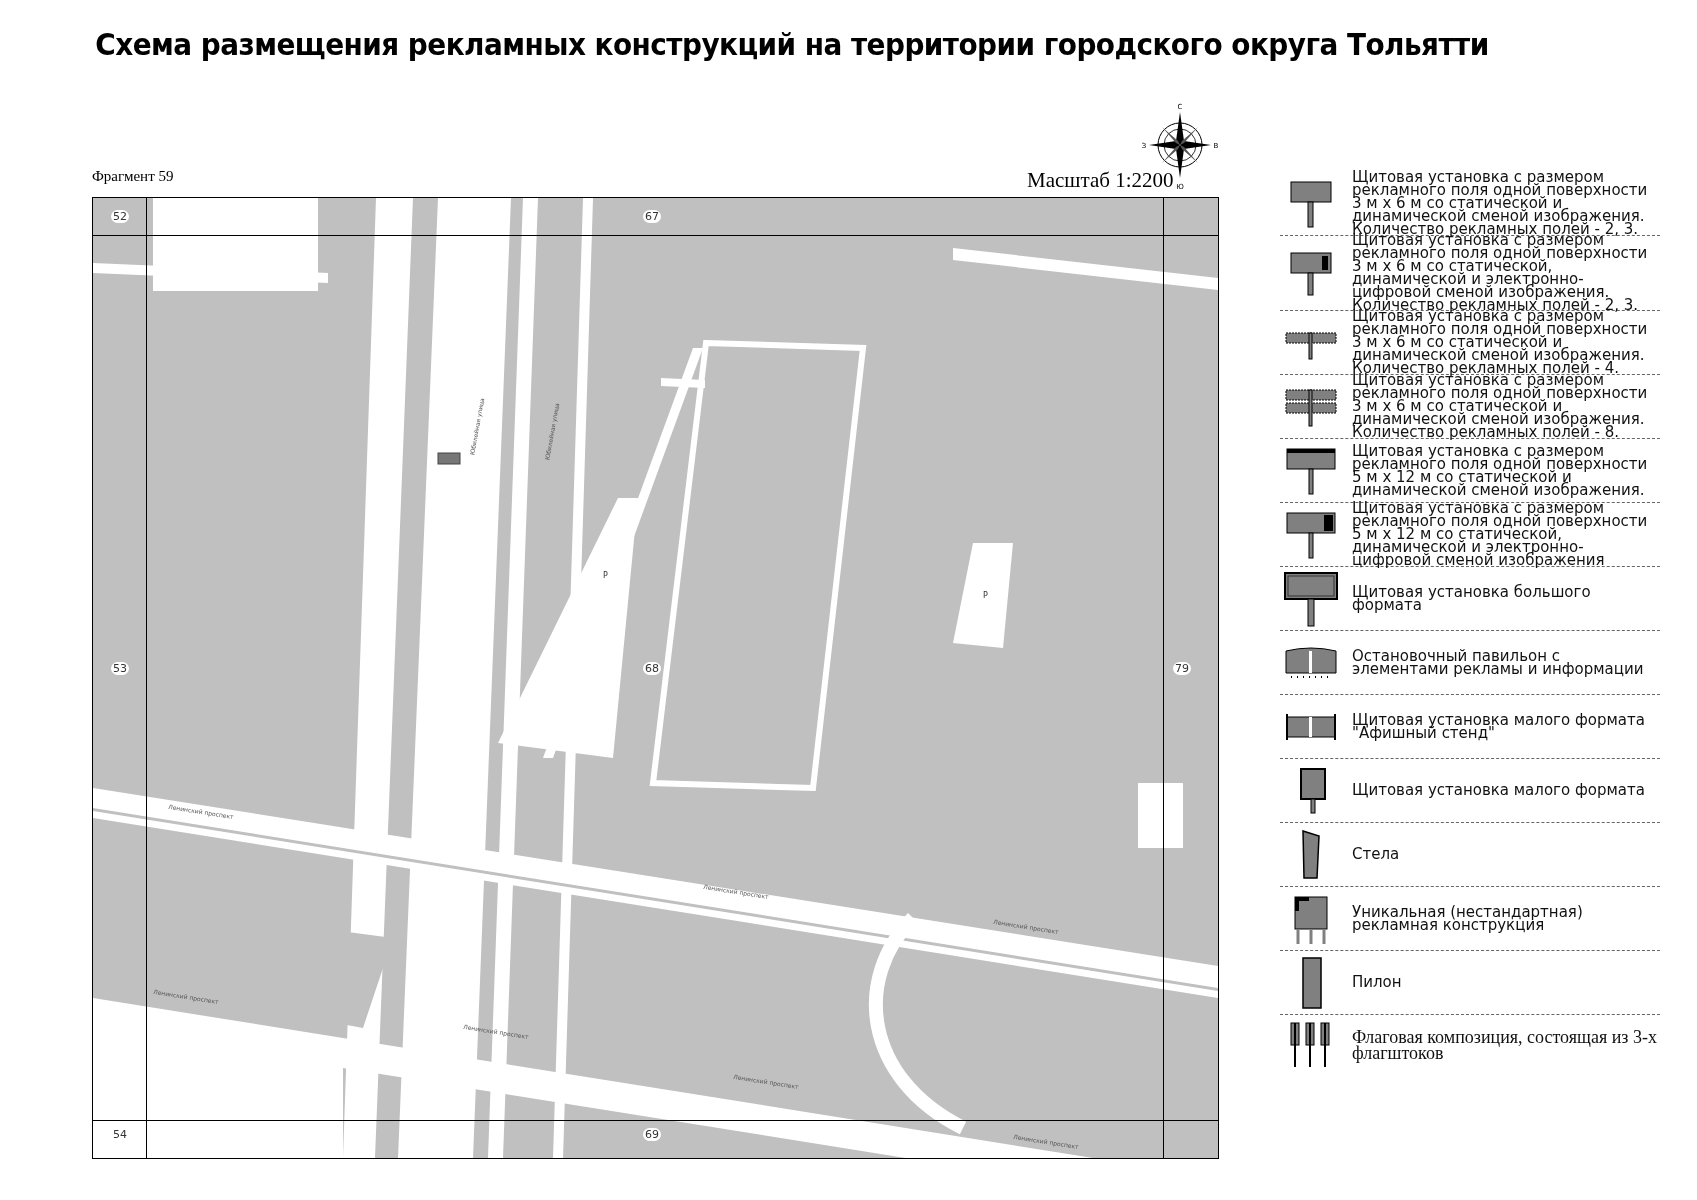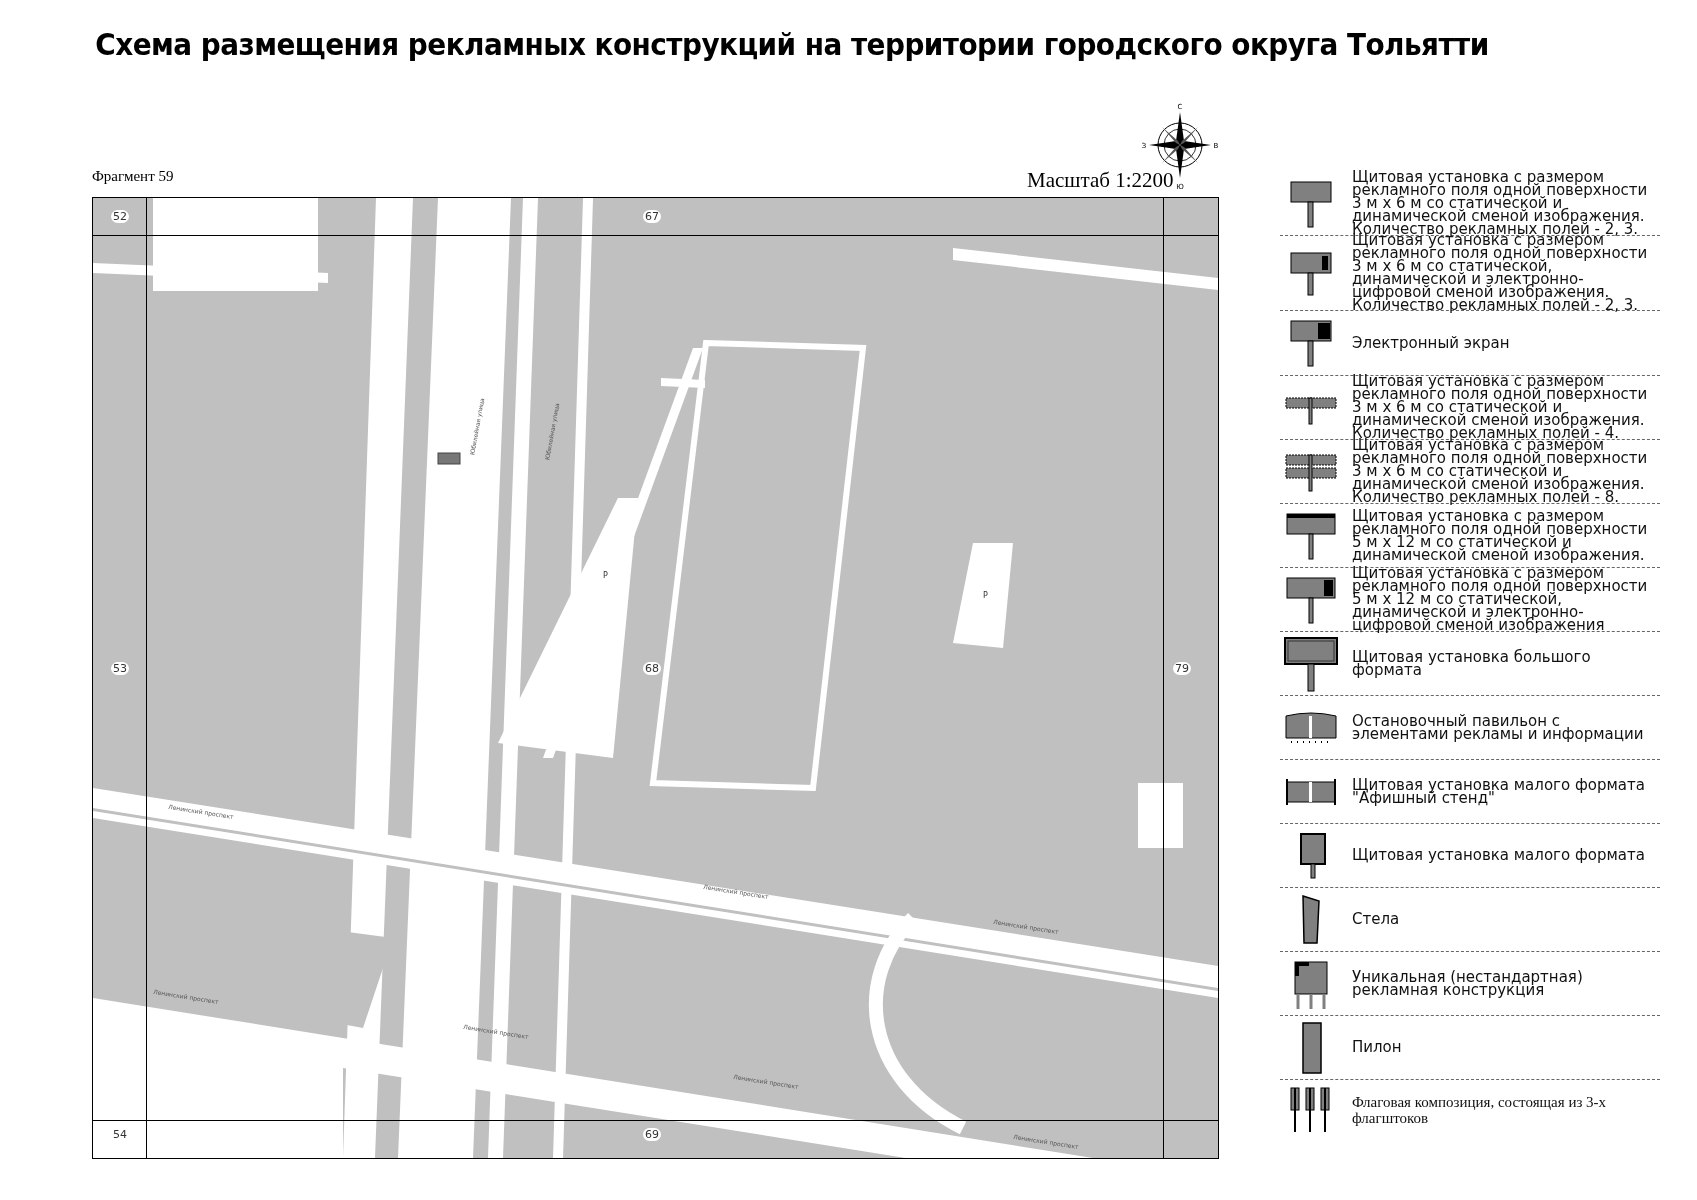--- a/index.html
+++ b/index.html
@@ -10,21 +10,21 @@
   .compass { position: absolute; left: 1140px; top: 100px; width: 80px; height: 90px; }
   .map { position: absolute; left: 92px; top: 197px; width: 1125px; height: 960px; border: 1.5px solid #000; overflow: hidden; background: #c0c0c0; }
   .map svg { position: absolute; left: 0; top: 0; }
   .grid-line-h { position: absolute; left: 0; right: 0; height: 0; border-top: 1.3px solid #000; }
   .grid-line-v { position: absolute; top: 0; bottom: 0; width: 0; border-left: 1.3px solid #000; }
   .cell-num { position: absolute; font-size: 11px; color: #333; background: #fff; padding: 0 2px; border-radius: 8px; }
   .legend { position: absolute; left: 1280px; top: 172px; width: 380px; }
   .legend-item { display: flex; align-items: center; border-bottom: 1.3px dashed #666; box-sizing: border-box; }
   .legend-icon { width: 62px; flex: 0 0 62px; display: flex; justify-content: center; align-items: center; }
   .legend-text { font-size: 15px; line-height: 13px; padding-left: 10px; color: #111; }
-  .legend-text.serif { font-family: "Liberation Serif", serif; font-size: 15px; line-height: 16px; }
+  .legend-text.serif { font-family: "Liberation Serif", serif; font-size: 18px; line-height: 16px; }
   .road-label { position: absolute; font-size: 6px; color: #555; white-space: nowrap; }
 </style>
 </head>
 <body>
 
 <div class="title">Схема размещения рекламных конструкций на территории городского округа Тольятти</div>
 <div class="frag-label">Фрагмент 59</div>
 <div class="scale-label">Масштаб 1:2200</div>
 
 <div class="compass">
@@ -120,30 +120,20 @@
   <div class="legend-item" style="height:75px;">
     <div class="legend-icon">
       <svg width="50" height="50">
           <rect x="5" y="5" width="40" height="20" fill="#808080" stroke="#000"></rect>
           <rect x="36" y="8" width="6" height="14" fill="#000"></rect>
           <rect x="22" y="25" width="5" height="22" fill="#808080" stroke="#000"></rect>
         </svg>
     </div>
     <div class="legend-text">Щитовая установка с размером рекламного поля одной поверхности 3 м х 6 м со статической, динамической и электронно-цифровой сменой изображения. Количество рекламных полей - 2, 3.</div>
   </div>
-  <div class="legend-item" style="height:65px;">
-    <div class="legend-icon">
-      <svg width="50" height="50">
-          <rect x="5" y="3" width="40" height="20" fill="#808080" stroke="#000"></rect>
-          <rect x="32" y="5" width="12" height="16" fill="#000"></rect>
-          <rect x="22" y="23" width="5" height="25" fill="#808080" stroke="#000"></rect>
-        </svg>
-    </div>
-    <div class="legend-text">Электронный экран</div>
-  </div>
   <div class="legend-item" style="height:64px;">
     <div class="legend-icon">
       <svg width="54" height="40">
           <rect x="2" y="10" width="50" height="10" fill="#808080" stroke="#000" stroke-dasharray="2,1"></rect>
           <rect x="25" y="10" width="3" height="26" fill="#808080" stroke="#000"></rect>
         </svg>
     </div>
     <div class="legend-text">Щитовая установка с размером рекламного поля одной поверхности 3 м х 6 м со статической и динамической сменой изображения. Количество рекламных полей - 4.</div>
   </div>
   <div class="legend-item" style="height:64px;">

